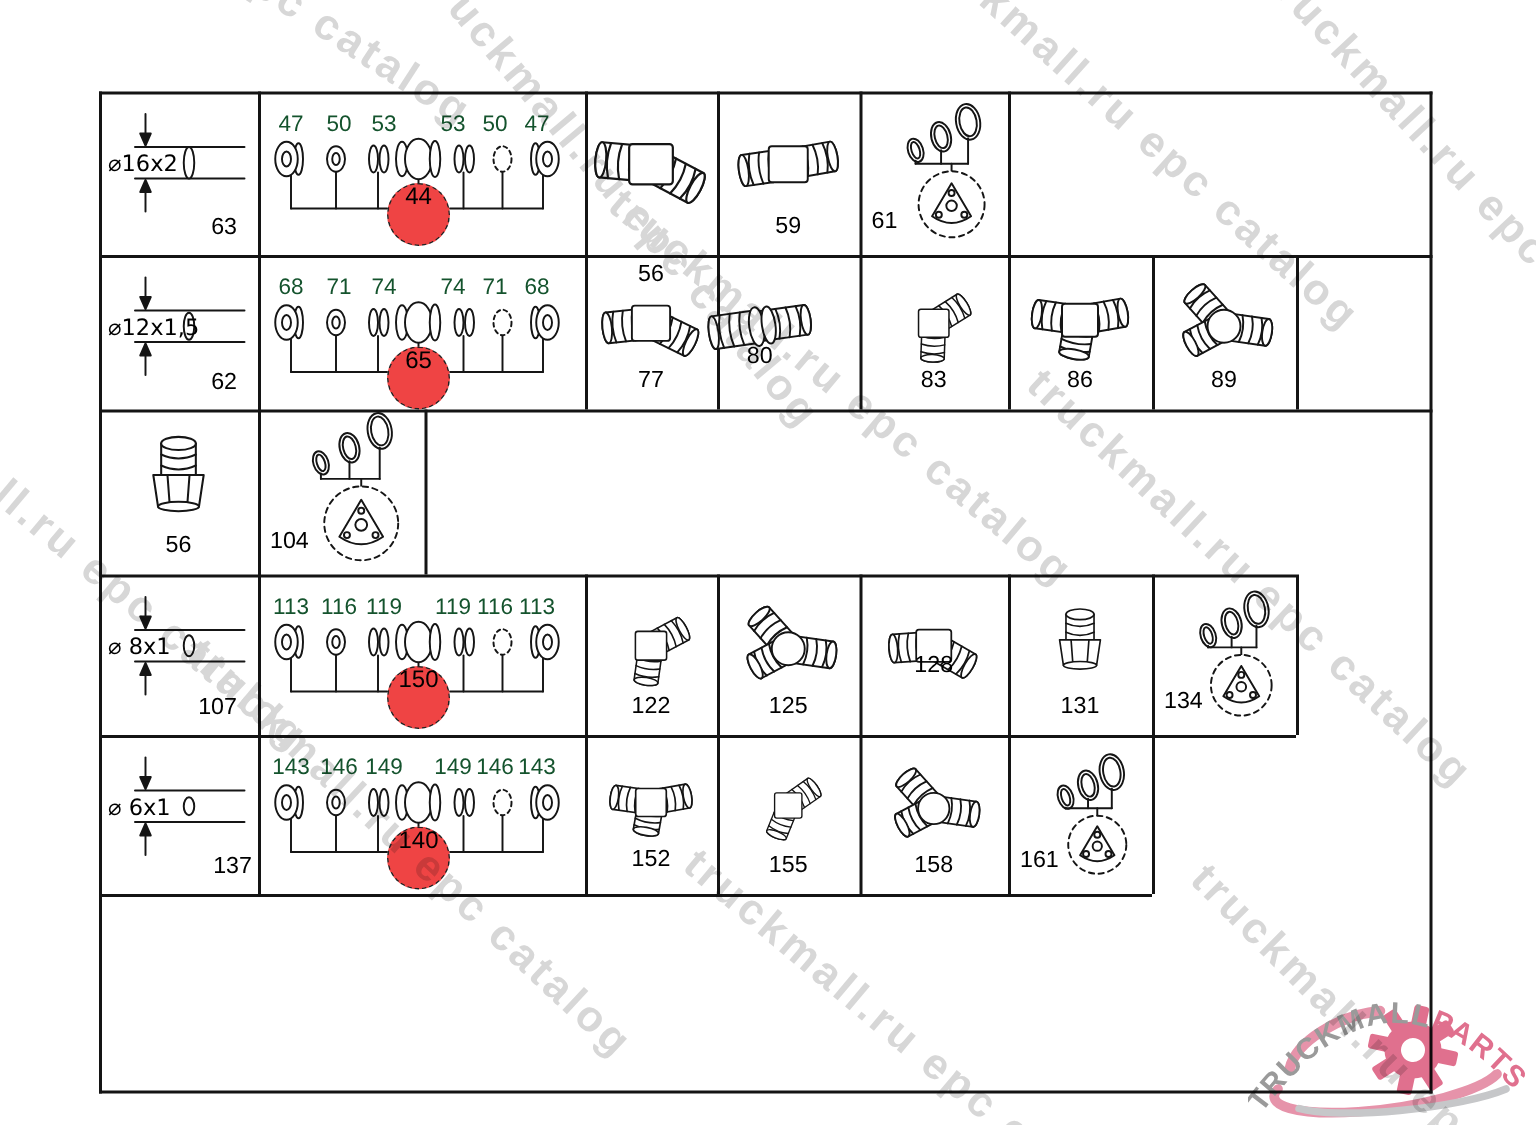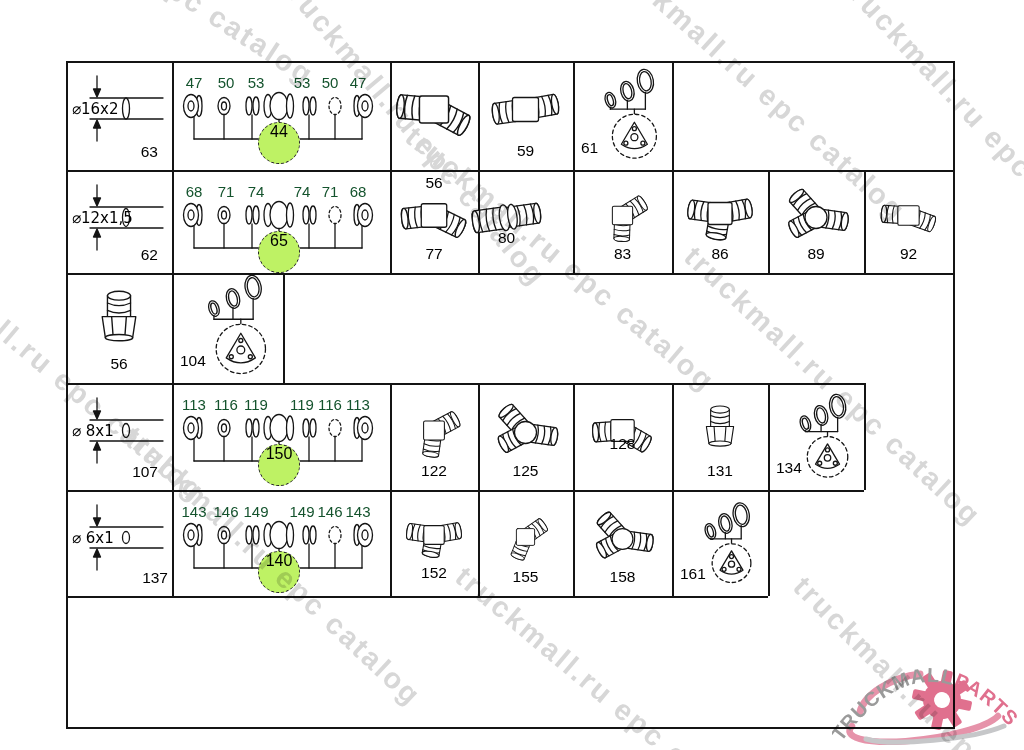--- a/index.html
+++ b/index.html
@@ -17,21 +17,21 @@
   .cell svg.art{position:absolute;left:0;top:0;}
   .num{position:absolute;font:15.5px "Liberation Sans",sans-serif;color:#000;}
   .pos-bc{left:0;right:0;bottom:10px;text-align:center;}
   .pos-bl{left:8px;bottom:13px;}
   .pos-br{right:14px;bottom:9px;}
   .dim{position:absolute;left:6px;top:39px;font:15px "DejaVu Sans",sans-serif;color:#000;}
   .co{position:absolute;top:13px;width:34px;text-align:center;
       font:15px "Liberation Sans",sans-serif;color:#14532d;}
   .co1{left:5px}.co2{left:37px}.co3{left:67px}.co4{left:113px}.co5{left:141px}.co6{left:169px}
   .kitnum{position:absolute;left:86px;top:61px;width:40px;height:40px;line-height:39px;
-      text-align:center;border:1.5px dashed #222;border-radius:50%;background:#bef264;
+      text-align:center;border:1.5px dashed #222;border-radius:50%;background:#ef4444;
       font:16px "Liberation Sans",sans-serif;color:#000;}
   
   .logo{position:absolute;left:832px;top:638px;z-index:7;mix-blend-mode:multiply;}
 </style>
 </head>
 <body>
 
 <div class="wm-layer">
   <span class="wm" style="left:-10px;top:-150px;transform:rotate(33deg)">truckmall.ru epc catalog</span>
   <span class="wm" style="left:300px;top:-30px;transform:rotate(50deg)">truckmall.ru epc catalog</span>
@@ -384,44 +384,20 @@
               <path d="M 17.6 -9 Q 20.6 0 17.6 9" fill="none"></path>
               <path d="M 24 -9 Q 27 0 24 9" fill="none"></path>
               <ellipse cx="29" cy="0" rx="3.2" ry="9"></ellipse>
             </g>
             <circle cx="0" cy="0" r="11"></circle>
           </g>
         </g>
       </svg>
     <span class="num pos-bc">89</span>
   </div>
-  <div class="cell" style="left:798px;top:109px;width:89px;height:103px">
-    <svg class="art" width="89" height="103" viewBox="0 0 89 103">
-        <g stroke="#151515" stroke-width="1.3" fill="#fff" stroke-linejoin="round" stroke-linecap="round">
-          <g transform="translate(44.5,45.5) scale(0.82)">
-            <g transform="rotate(184)">
-              <path d="M0 -10.5 H 30 A 3.2 10.5 0 0 1 30 10.5 H 0 Z"></path>
-              <path d="M 11.549999999999999 -10.5 Q 14.549999999999999 0 11.549999999999999 10.5" fill="none"></path>
-              <path d="M 18.150000000000002 -10.5 Q 21.150000000000002 0 18.150000000000002 10.5" fill="none"></path>
-              <path d="M 24.75 -10.5 Q 27.75 0 24.75 10.5" fill="none"></path>
-              <ellipse cx="30" cy="0" rx="3.2" ry="10.5"></ellipse>
-            </g>
-            <g transform="rotate(20)">
-              <path d="M0 -10 H 30 A 3.2 10 0 0 1 30 10 H 0 Z"></path>
-              <path d="M 11.549999999999999 -10 Q 14.549999999999999 0 11.549999999999999 10" fill="none"></path>
-              <path d="M 18.150000000000002 -10 Q 21.150000000000002 0 18.150000000000002 10" fill="none"></path>
-              <path d="M 24.75 -10 Q 27.75 0 24.75 10" fill="none"></path>
-              <ellipse cx="30" cy="0" rx="3.2" ry="10"></ellipse>
-            </g>
-            <rect x="-13" y="-12" width="26" height="24" rx="2"></rect>
-          </g>
-        </g>
-      </svg>
-    <span class="num pos-bc">92</span>
-  </div>
 
   <div class="cell" style="left:0;top:212px;width:106px;height:110px">
     <svg class="art" width="106" height="110" viewBox="0 0 106 110">
         <g stroke="#151515" stroke-width="1.3" fill="#fff" stroke-linejoin="round" stroke-linecap="round">
           <g transform="translate(53,51) scale(1.05)">
             <line x1="-11" y1="-27" x2="-11" y2="-7" fill="none"></line>
             <line x1="11" y1="-27" x2="11" y2="-7" fill="none"></line>
             <path d="M-11 -20 Q0 -15 11 -20" fill="none"></path>
             <path d="M-11 -13 Q0 -8 11 -13" fill="none"></path>
             <ellipse cx="0" cy="-27" rx="11" ry="4.2"></ellipse>

